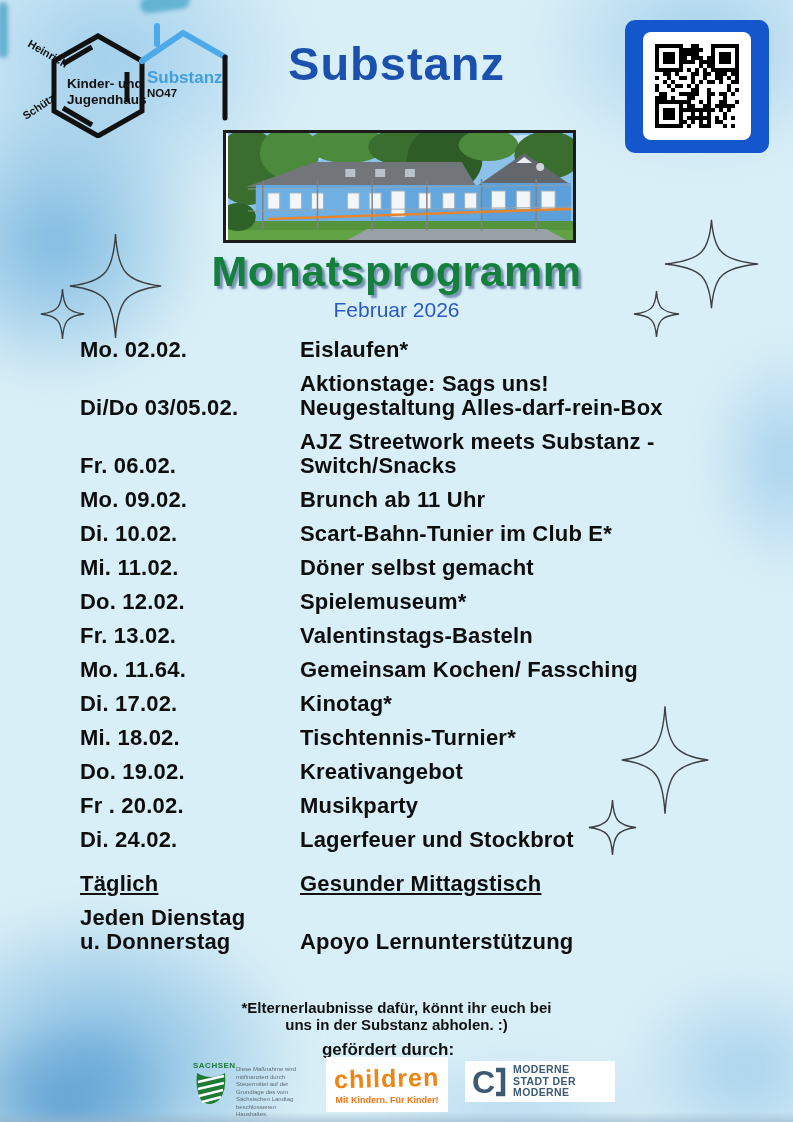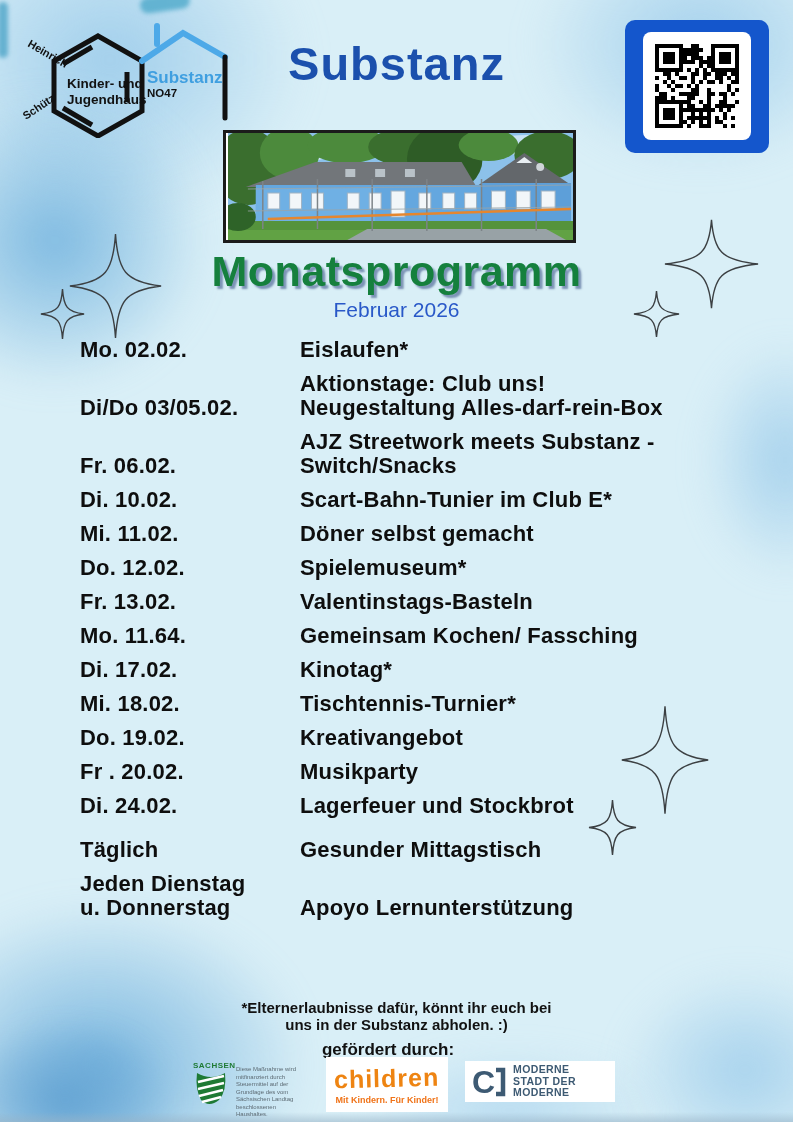--- a/index.html
+++ b/index.html
@@ -35,21 +35,21 @@
   .photo-frame svg{display:block;width:100%;height:100%;}
   
   .program-title{position:absolute;top:247px;left:0;right:0;text-align:center;font-size:43px;font-weight:bold;
                  color:#15803d;text-shadow:3px 3px 2px rgba(30,55,115,.5);letter-spacing:.5px;}
   .program-month{position:absolute;top:298px;left:0;right:0;text-align:center;font-size:21px;color:#2958c8;}
   
   .sparkle{position:absolute;}
   
   .schedule{position:absolute;left:80px;top:338px;width:650px;}
   .row{display:flex;margin-bottom:10px;align-items:flex-end;}
-  .row.spaced{margin-top:20px;}
+  .row.spaced{margin-top:20px;text-decoration:underline;}
   .cell{font-size:22px;font-weight:bold;line-height:24px;letter-spacing:.2px;color:#0e0e0e;}
   .date{width:220px;flex:none;}
   .event{flex:1;}
   
   .footnote{position:absolute;top:999px;left:0;right:0;text-align:center;font-size:15px;font-weight:bold;line-height:17px;}
   
   .sachsen{position:absolute;left:193px;top:1061px;width:42px;}
   .sachsen-name{font-size:8px;font-weight:bold;color:#1e7a34;letter-spacing:.5px;}
   .sachsen-text{position:absolute;left:236px;top:1066px;width:72px;font-size:6px;line-height:7.5px;color:#5d6b74;}
   .funded{position:absolute;left:318px;top:1040px;width:140px;text-align:center;font-size:17px;font-weight:bold;}
@@ -633,31 +633,39 @@
         </div>
         <div class="cell event">
           <div>Eislaufen*</div>
         </div>
       </div>
       <div class="row">
         <div class="cell date">
           <div>Di/Do 03/05.02.</div>
         </div>
         <div class="cell event">
-          <div>Aktionstage: Club uns!</div>
+          <div>Aktionstage: Sags uns!</div>
           <div>Neugestaltung Alles-darf-rein-Box</div>
         </div>
       </div>
       <div class="row">
         <div class="cell date">
           <div>Fr. 06.02.</div>
         </div>
         <div class="cell event">
           <div>AJZ Streetwork meets Substanz -</div>
           <div>Switch/Snacks</div>
+        </div>
+      </div>
+      <div class="row">
+        <div class="cell date">
+          <div>Mo. 09.02.</div>
+        </div>
+        <div class="cell event">
+          <div>Brunch ab 11 Uhr</div>
         </div>
       </div>
       <div class="row">
         <div class="cell date">
           <div>Di. 10.02.</div>
         </div>
         <div class="cell event">
           <div>Scart-Bahn-Tunier im Club E*</div>
         </div>
       </div>

